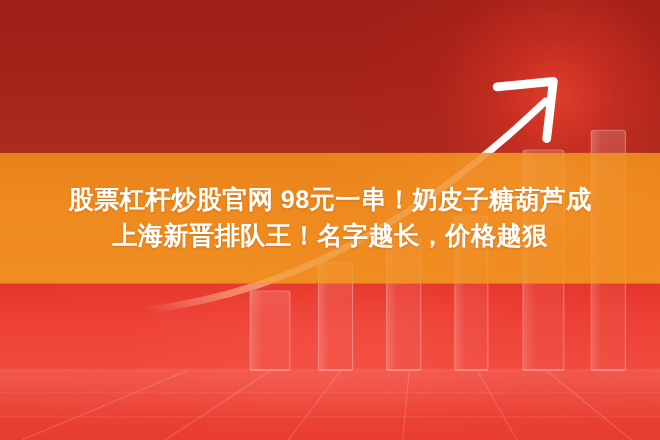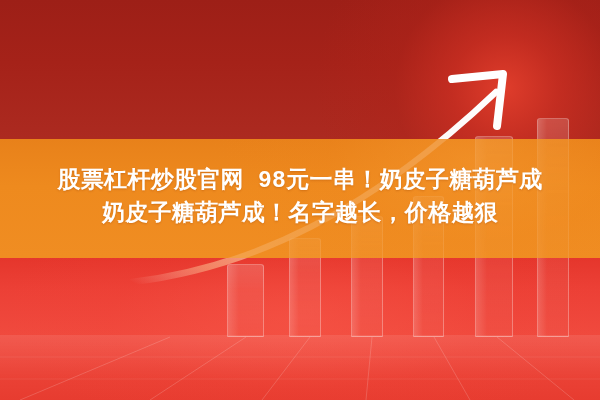--- a/index.html
+++ b/index.html
@@ -5,21 +5,21 @@
   html, body {
     margin: 0;
     padding: 0;
     background: #1a1a1a;
   }
   #stage {
     position: relative;
     width: 600px;
     height: 400px;
     overflow: hidden;
-    font-family: Liberation Mono, monospace;
+    font-family: Liberation Sans, sans-serif;
   }
 
   
   .band-top {
     position: absolute;
     left: 0; top: 0;
     width: 600px; height: 139px;
     background: linear-gradient(180deg, #9d1f17 0%, #a52219 45%, #ac2a20 100%);
   }
   .band-top-glow {
@@ -189,16 +189,16 @@
     
     <div class="bar" style="left:289px; top:99px;  width:32px; height:99px;"></div>
     <div class="bar" style="left:351px; top:77px;  width:32px; height:121px;"></div>
     <div class="bar" style="left:413px; top:57px;  width:31px; height:141px;"></div>
     <div class="bar" style="left:475px; top:-3px;  width:38px; height:201px;"></div>
     <div class="bar" style="left:537px; top:-21px; width:32px; height:219px;"></div>
   </div>
 
   <div class="headline">
     <div class="hl-line">股票杠杆炒股官网 98元一串！奶皮子糖葫芦成</div>
-    <div class="hl-line">奶皮子糖葫芦成！名字越长，价格越狠</div>
+    <div class="hl-line">上海新晋排队王！名字越长，价格越狠</div>
   </div>
 
 </div>
 
 </body></html>

